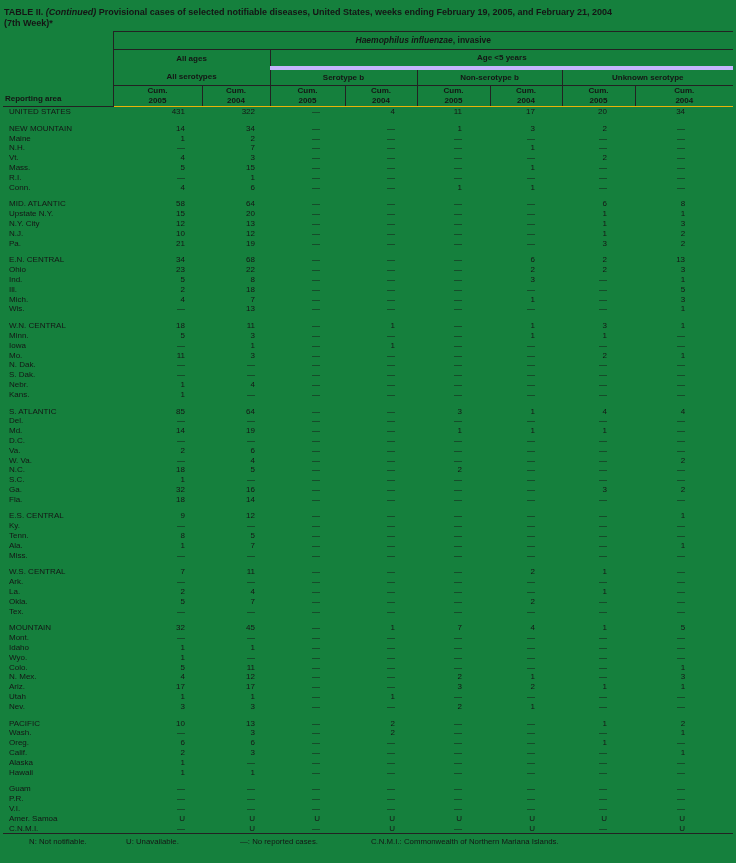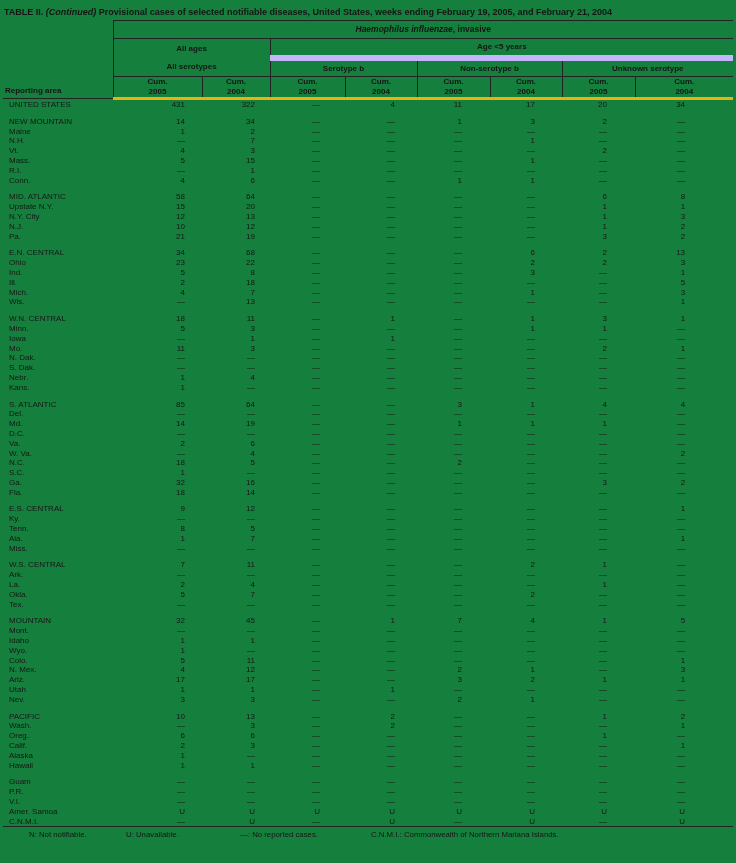--- a/index.html
+++ b/index.html
@@ -44,26 +44,26 @@
   th.disease {
     border-top: 1px solid #222;
     border-bottom: 1px solid #222;
     font-size: 8.5px;
     height: 17px;
   }
   th.disease .it { font-style: italic; }
   th.g-allages { height: 16px; }
   th.g-age5 {
     height: 16px;
-    border-bottom: 6px solid #c4b5fd;
+    border-bottom: 4px solid #c4b5fd;
     border-left: 1px solid #222;
   }
   th.sg { height: 15px; border-bottom: 1px solid #222; }
   th.sg.sep { border-left: 1px solid #222; margin-left: 40px; }
-  th.cum { height: 20px; border-bottom: 3px solid #eab308; }
+  th.cum { height: 20px; border-bottom: 1px solid #eab308; }
   th.cum.cl { border-left: 1px solid #222; }
 
   tbody td {
     padding: 0;
     font-size: 8px;
     height: 9.8px;
     line-height: 9.8px;
     white-space: nowrap;
     overflow: hidden;
   }
@@ -90,20 +90,21 @@
   .fn-u    { width: 114px; }
   .fn-dash { width: 131px; }
 </style>
 </head>
 <body>
 
 <div class="page">
 
   <div class="doc-title">
     <div><span>TABLE II. </span><span class="it">(Continued)</span><span> Provisional cases of selected notifiable diseases, United States, weeks ending February 19, 2005, and February 21, 2004</span></div>
+    <div>(7th Week)*</div>
   </div>
 
   <table class="disease-table">
     <colgroup>
       <col style="width:110px">
         <col style="width:89px">
         <col style="width:68px">
         <col style="width:75px">
         <col style="width:72px">
         <col style="width:73px">

